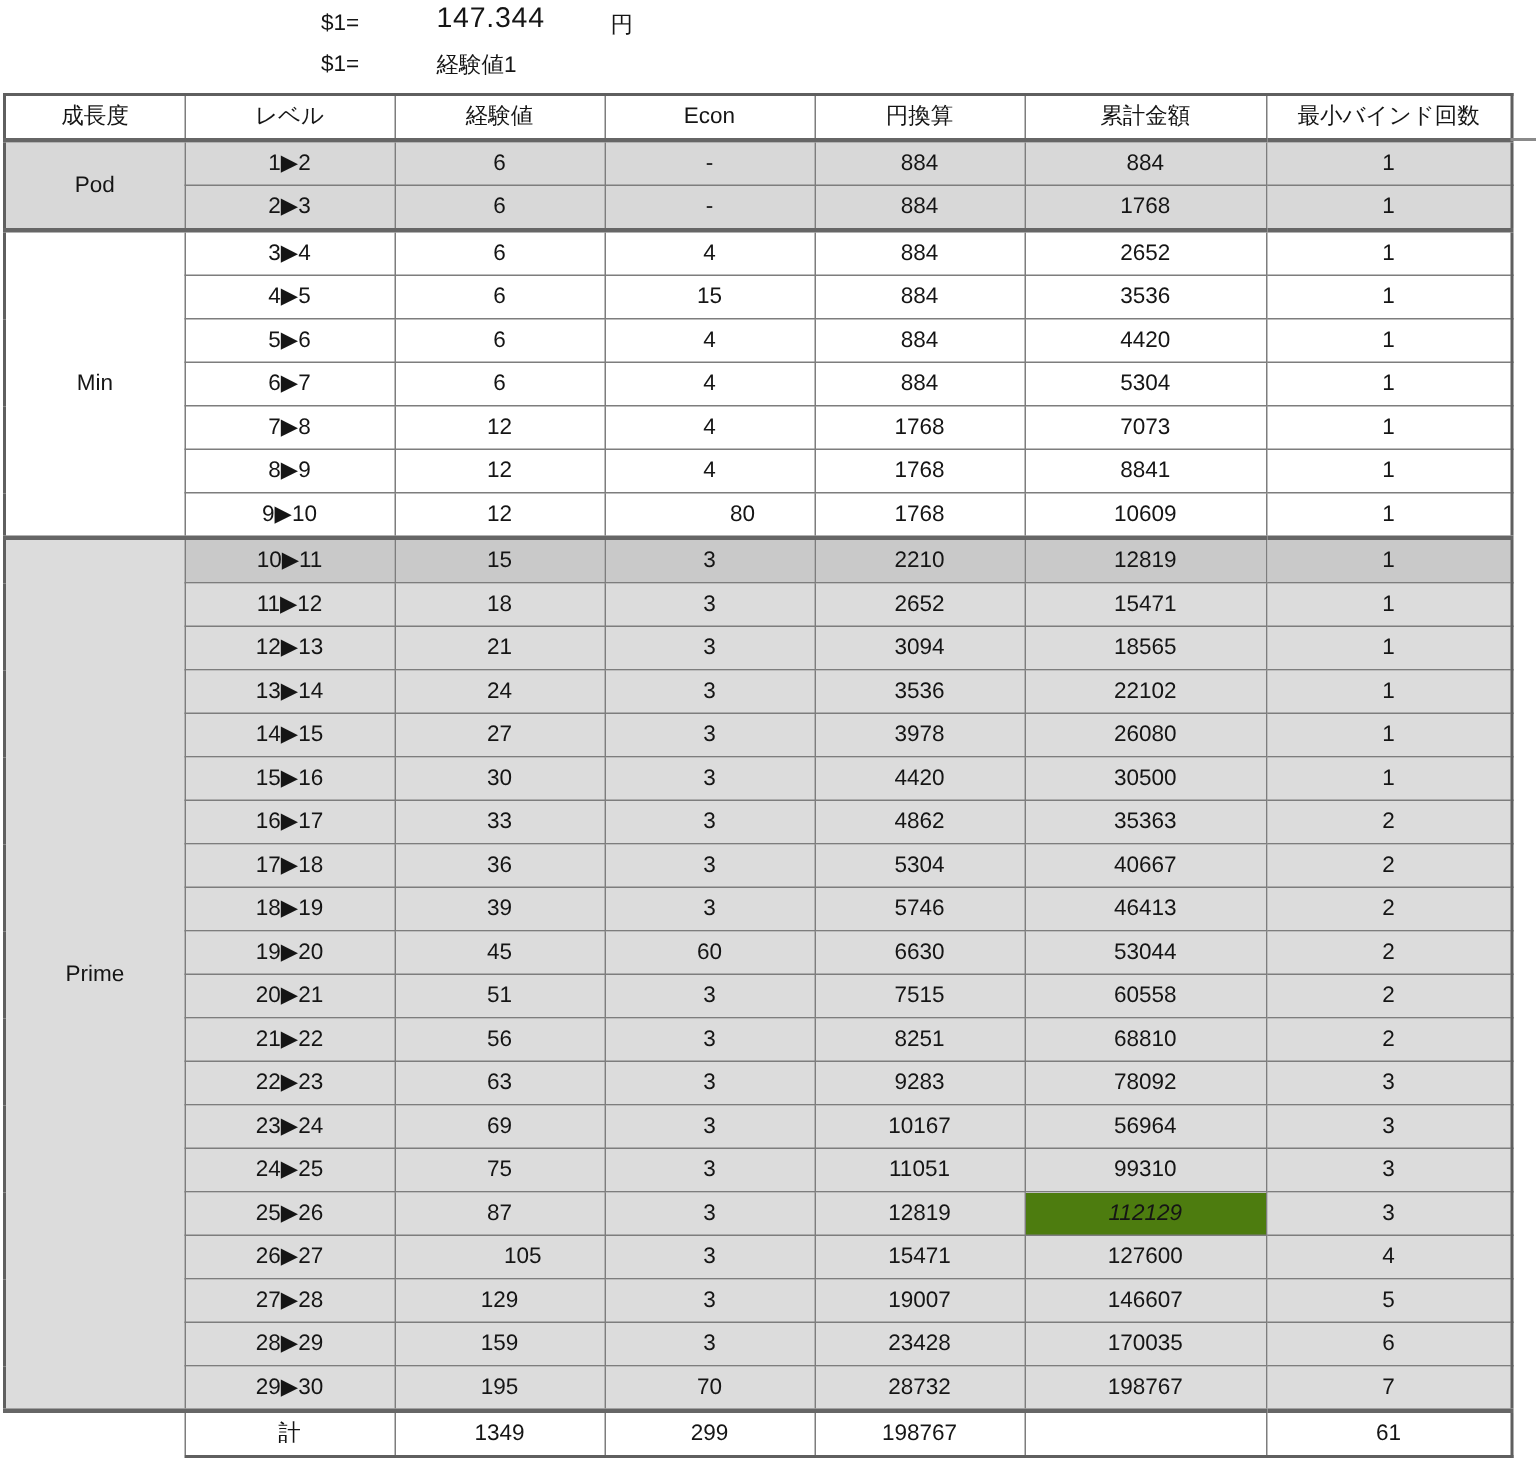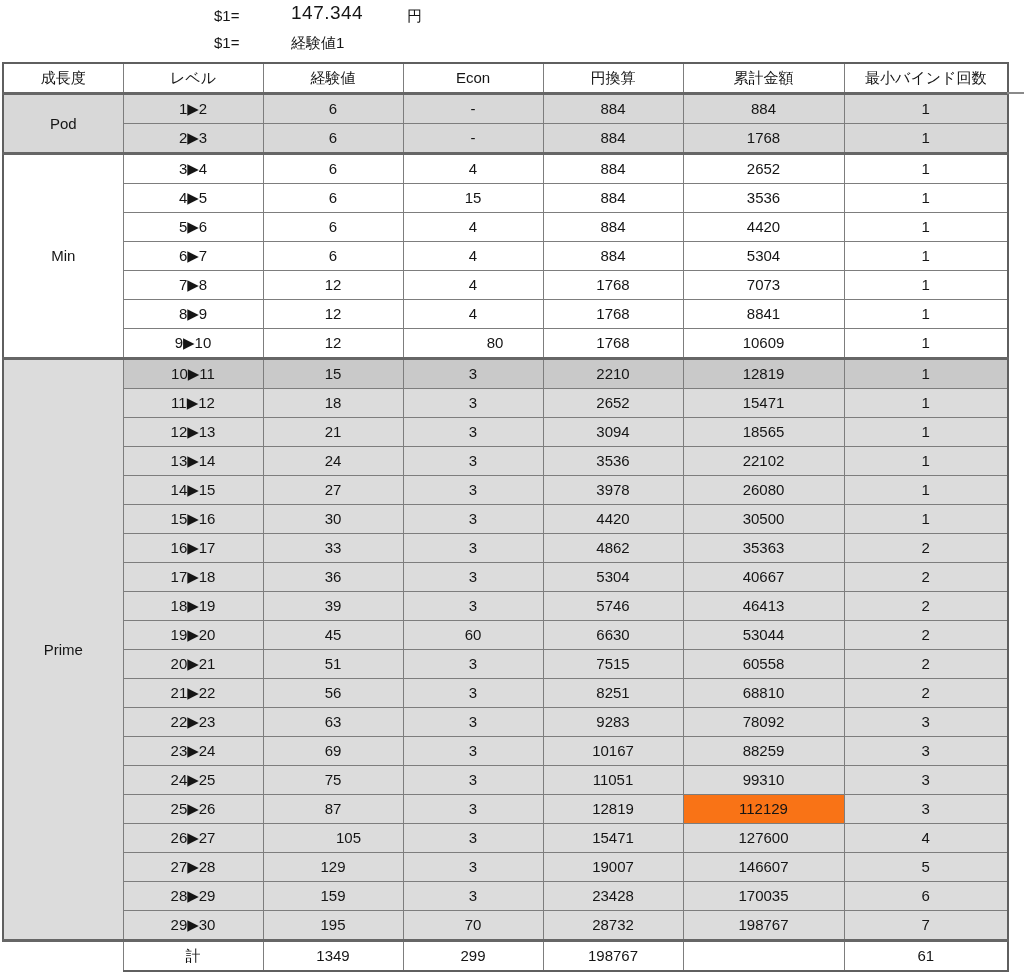--- a/index.html
+++ b/index.html
@@ -251,37 +251,37 @@
           <td style="background: rgb(220, 220, 220);">3</td>
           <td style="background: rgb(220, 220, 220);">9283</td>
           <td style="background: rgb(220, 220, 220);">78092</td>
           <td style="background: rgb(220, 220, 220);">3</td>
         </tr>
         <tr>
           <td style="background: rgb(220, 220, 220);">23▶24</td>
           <td style="background: rgb(220, 220, 220);">69</td>
           <td style="background: rgb(220, 220, 220);">3</td>
           <td style="background: rgb(220, 220, 220);">10167</td>
-          <td style="background: rgb(220, 220, 220);">88259</td>
+          <td style="background: rgb(220, 220, 220);">56964</td>
           <td style="background: rgb(220, 220, 220);">3</td>
         </tr>
         <tr>
           <td style="background: rgb(220, 220, 220);">24▶25</td>
           <td style="background: rgb(220, 220, 220);">75</td>
           <td style="background: rgb(220, 220, 220);">3</td>
           <td style="background: rgb(220, 220, 220);">11051</td>
           <td style="background: rgb(220, 220, 220);">99310</td>
           <td style="background: rgb(220, 220, 220);">3</td>
         </tr>
         <tr>
           <td style="background: rgb(220, 220, 220);">25▶26</td>
           <td style="background: rgb(220, 220, 220);">87</td>
           <td style="background: rgb(220, 220, 220);">3</td>
           <td style="background: rgb(220, 220, 220);">12819</td>
-          <td style="background: #f97316;">112129</td>
+          <td style="background: #4d7c0f; font-style: italic;">112129</td>
           <td style="background: rgb(220, 220, 220);">3</td>
         </tr>
         <tr>
           <td style="background: rgb(220, 220, 220);">26▶27</td>
           <td style="background: rgb(220, 220, 220); padding-left: 31px;">105</td>
           <td style="background: rgb(220, 220, 220);">3</td>
           <td style="background: rgb(220, 220, 220);">15471</td>
           <td style="background: rgb(220, 220, 220);">127600</td>
           <td style="background: rgb(220, 220, 220);">4</td>
         </tr>

